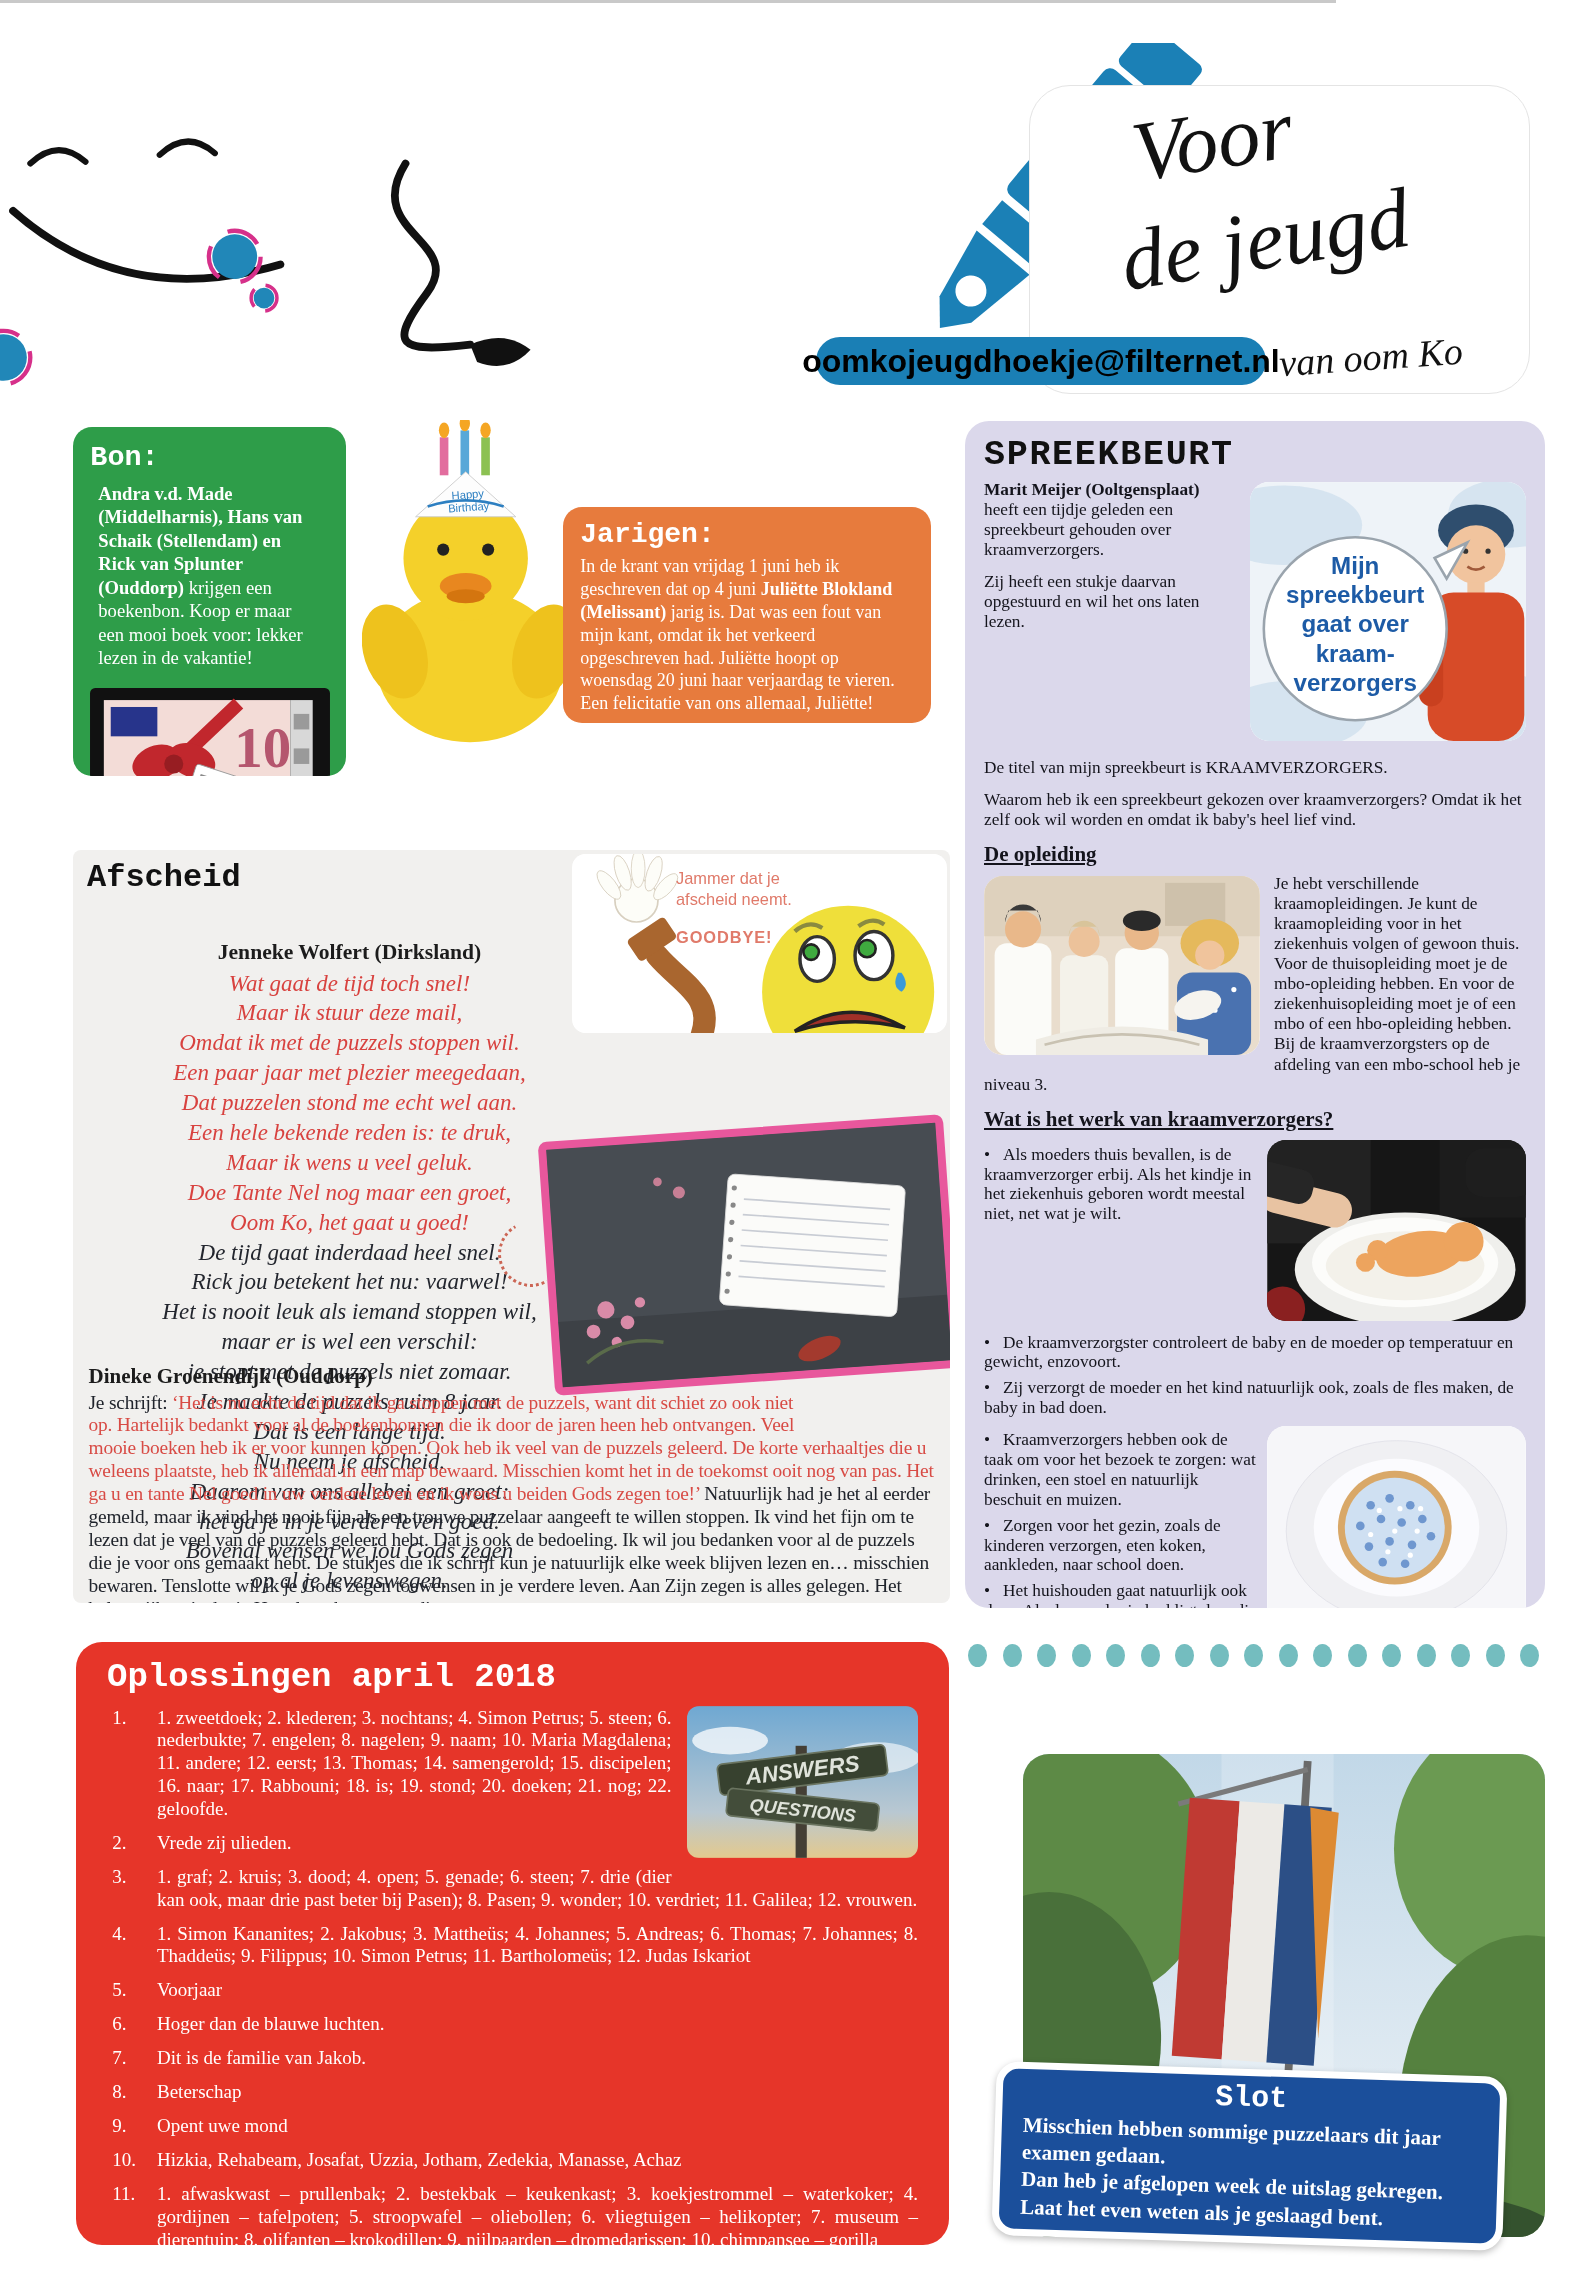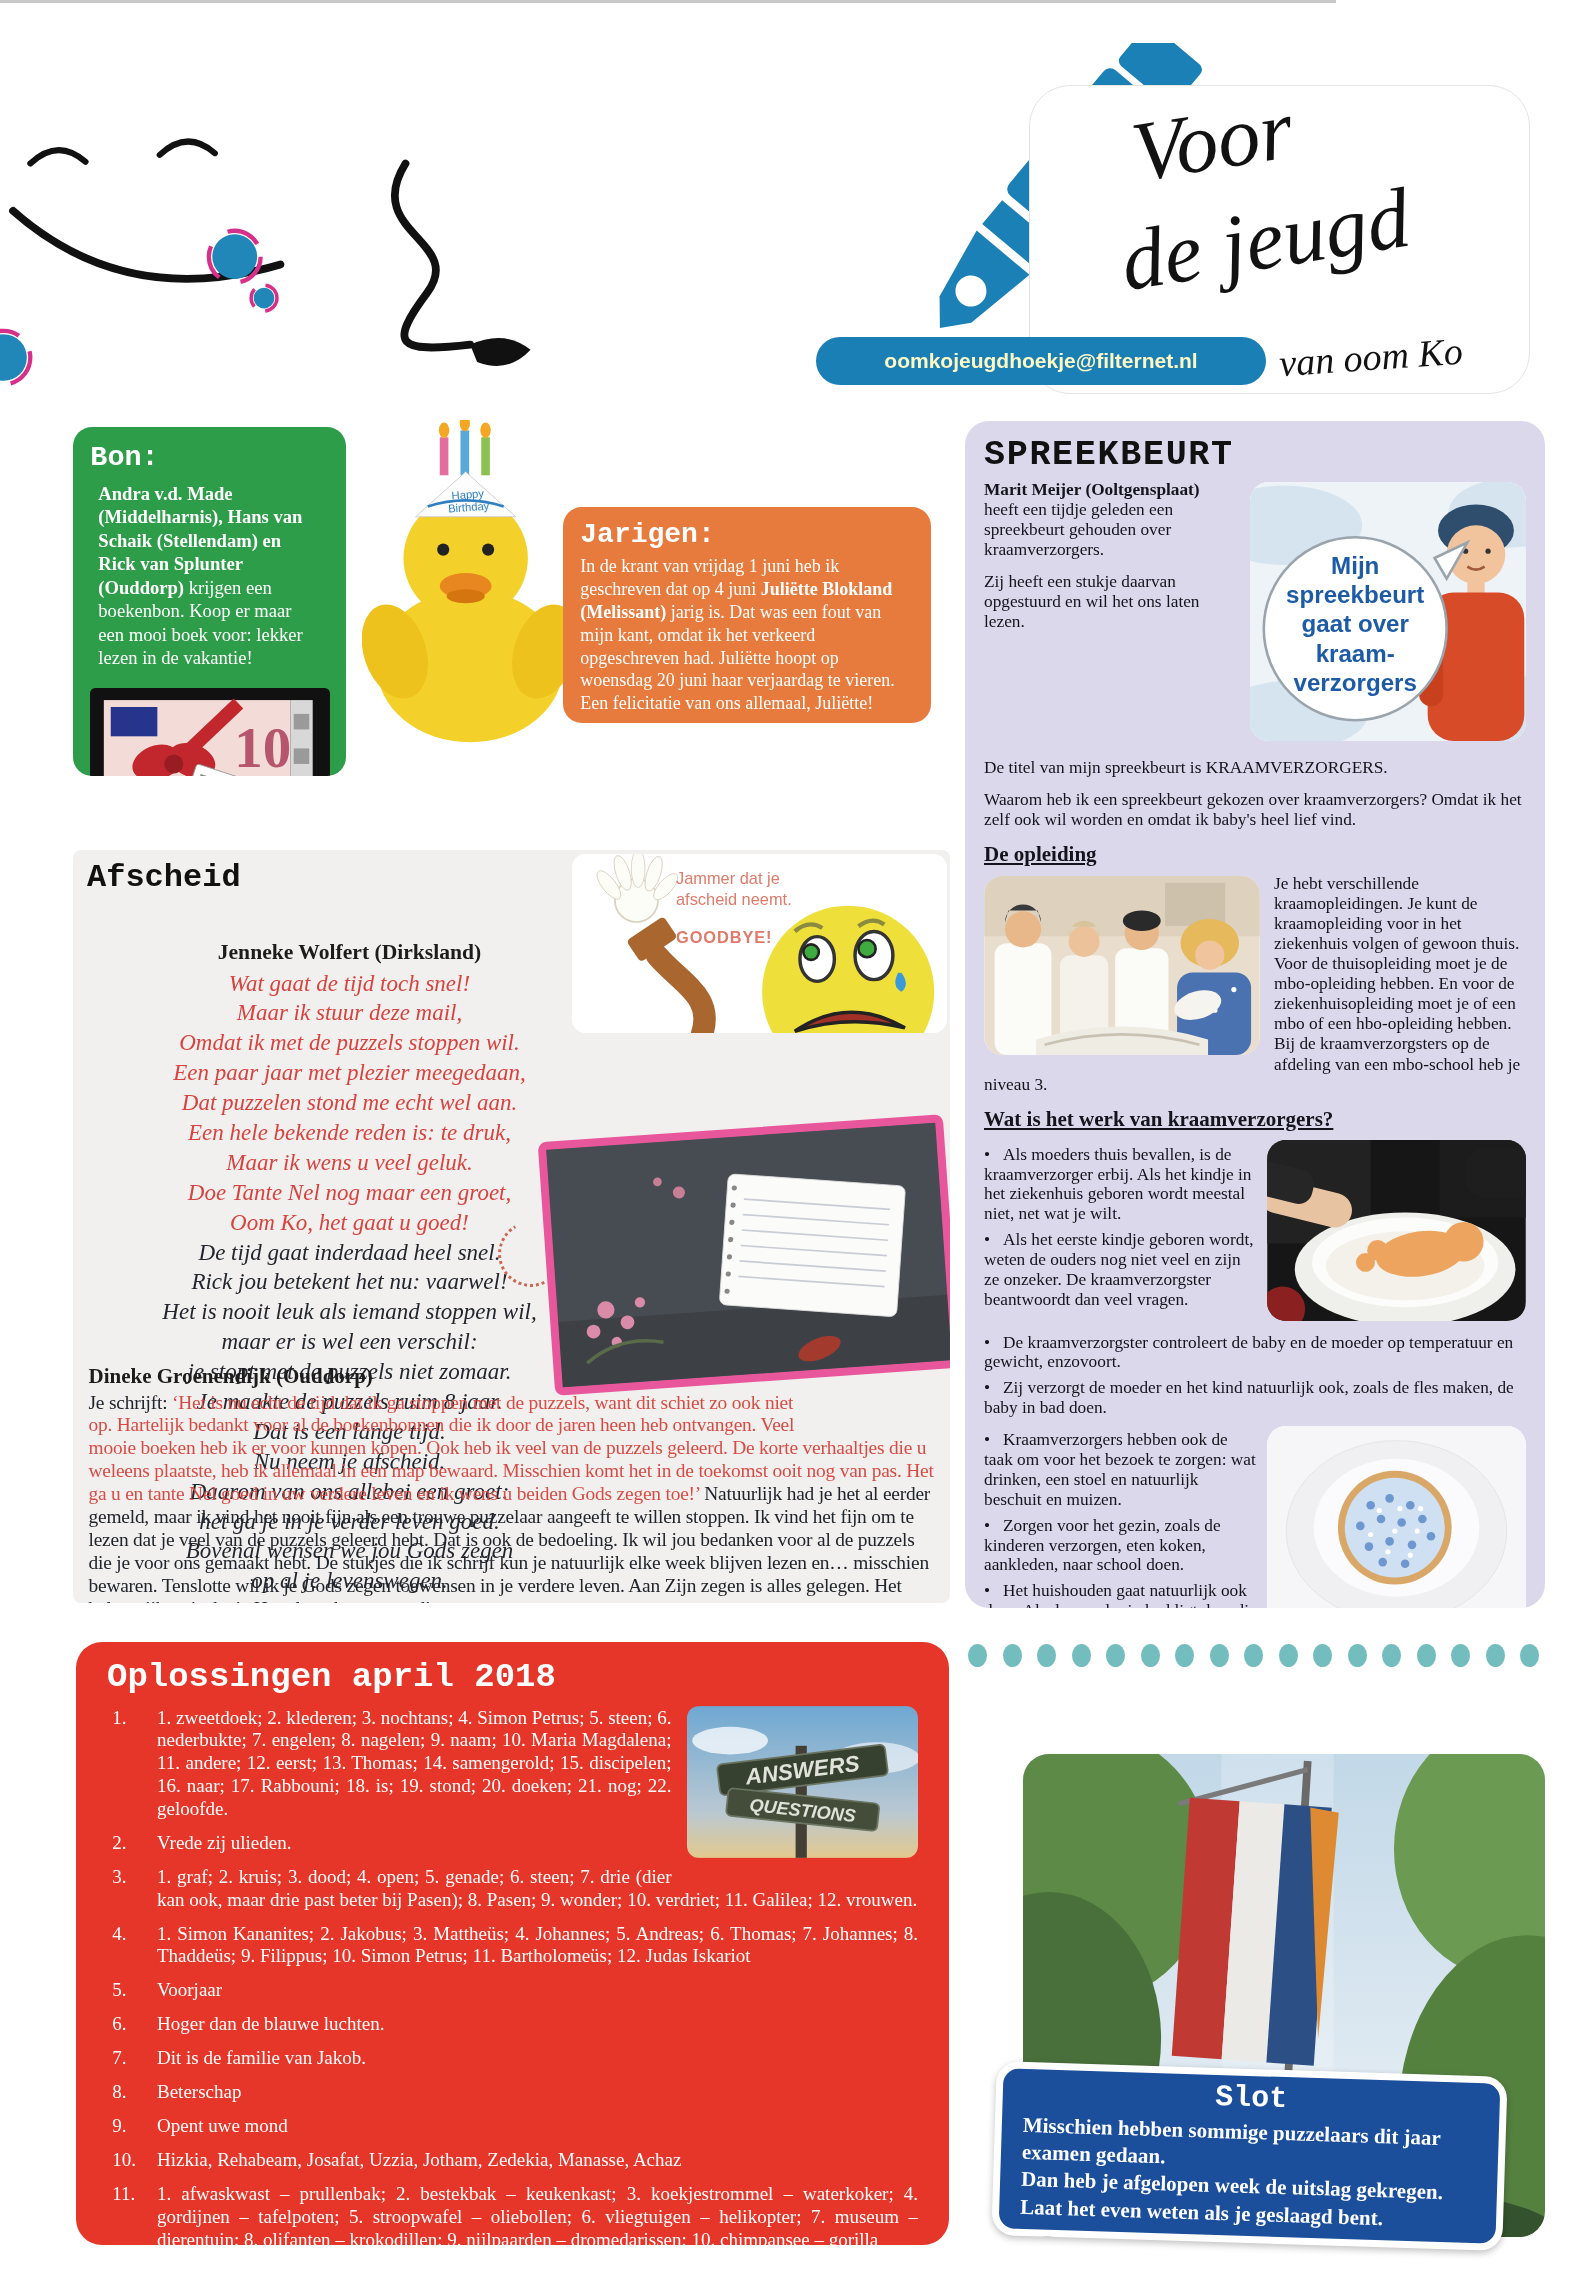--- a/index.html
+++ b/index.html
@@ -10,21 +10,21 @@
   
   .topline{left:0;top:78;width:1336px;height:2.6px;background:#c9c9c9;}
   .masthead{left:1029px;top:85px;width:499px;height:307px;background:#fff;
             border:1.7px solid #e4e4e4;border-radius:41px;z-index:2;}
   .mast-t{position:absolute;font-style:italic;font-family:"Liberation Serif",serif;color:#121212;white-space:nowrap;}
   .t1{left:102px;top:5.2px;font-size:85px;transform:rotate(-9deg);}
   .t2{left:90px;top:104px;font-size:85px;transform:rotate(-9deg);}
   .byline{left:249px;top:249px;font-size:38px;transform:rotate(-4deg);}
   .email-bar{left:816px;top:337px;width:450px;height:48px;background:#1a7fb5;border-radius:26px;
              display:flex;align-items:center;justify-content:center;z-index:3;}
-  .email-bar span{color:#fef9c3;font-family:"Liberation Sans",sans-serif;font-weight:700;font-size:21px;}
+  .email-bar span{color:#000000;font-family:"Liberation Sans",sans-serif;font-weight:700;font-size:32px;}
   
   .box{box-sizing:border-box;border-radius:19px;color:#fff;}
   .bon{left:73px;top:427px;width:273px;height:349px;background:#2e9d49;padding:14px 17.3px;overflow:hidden;}
   .bon h2{margin:0 0 7px 0;font-size:28.5px;}
   .bon p{margin:8px;font-size:18.6px;line-height:1.26;}
   .jarigen{left:563px;top:507px;width:368px;height:216px;background:#e77b3d;padding:12px 17.3px;overflow:hidden;}
   .jarigen h2{margin:0 0 5.2px 0;font-size:28px;}
   .jarigen p{margin:0;font-size:18px;line-height:1.27;}
   
   .lav{left:965px;top:421px;width:580px;height:1187px;background:#dbd8eb;border-radius:24px;
@@ -252,21 +252,20 @@
           <rect x="-10" y="52" width="110" height="40" rx="20" fill="#e8c3a2" transform="rotate(14 40 70)"></rect>
           <rect x="-16" y="30" width="70" height="40" rx="16" fill="#262626" transform="rotate(14 20 50)"></rect>
           <ellipse cx="178" cy="132" rx="52" ry="26" fill="#eda45e" transform="rotate(-8 178 132)"></ellipse>
           <circle cx="228" cy="118" r="23" fill="#eda45e"></circle>
           <circle cx="128" cy="128" r="12" fill="#eda45e"></circle>
           <circle cx="114" cy="142" r="11" fill="#eda45e"></circle>
           <rect x="230" y="10" width="80" height="56" rx="20" fill="#1e1e1e"></rect>
         </svg>
       </div>
       <div class="b">•&nbsp;&nbsp;&nbsp;<span>Als moeders thuis bevallen, is de kraamverzorger erbij. Als het kindje in het ziekenhuis geboren wordt meestal niet, net wat je wilt.</span></div>
-      <div class="b">•&nbsp;&nbsp;&nbsp;<span>Als het eerste kindje geboren wordt, weten de ouders nog niet veel en zijn ze onzeker. De kraamverzorgster beantwoordt dan veel vragen.</span></div>
     </div>
     <div class="b">•&nbsp;&nbsp;&nbsp;<span>De kraamverzorgster controleert de baby en de moeder op temperatuur en gewicht, enzovoort.</span></div>
     <div class="b">•&nbsp;&nbsp;&nbsp;<span>Zij verzorgt de moeder en het kind natuurlijk ook, zoals de fles maken, de baby in bad doen.</span></div>
     <div class="sp-row">
       <div class="img-card besch-image">
         <svg width="259" height="205" viewBox="0 0 300 238">
           <rect width="300" height="238" fill="#f6f6f9"></rect>
           <ellipse cx="150" cy="122" rx="128" ry="105" fill="#f0f0f3" stroke="#e1e1e8"></ellipse>
           <ellipse cx="150" cy="118" rx="96" ry="80" fill="#fbfbfe"></ellipse>
           <circle cx="148" cy="118" r="66" fill="#d9a868"></circle>

